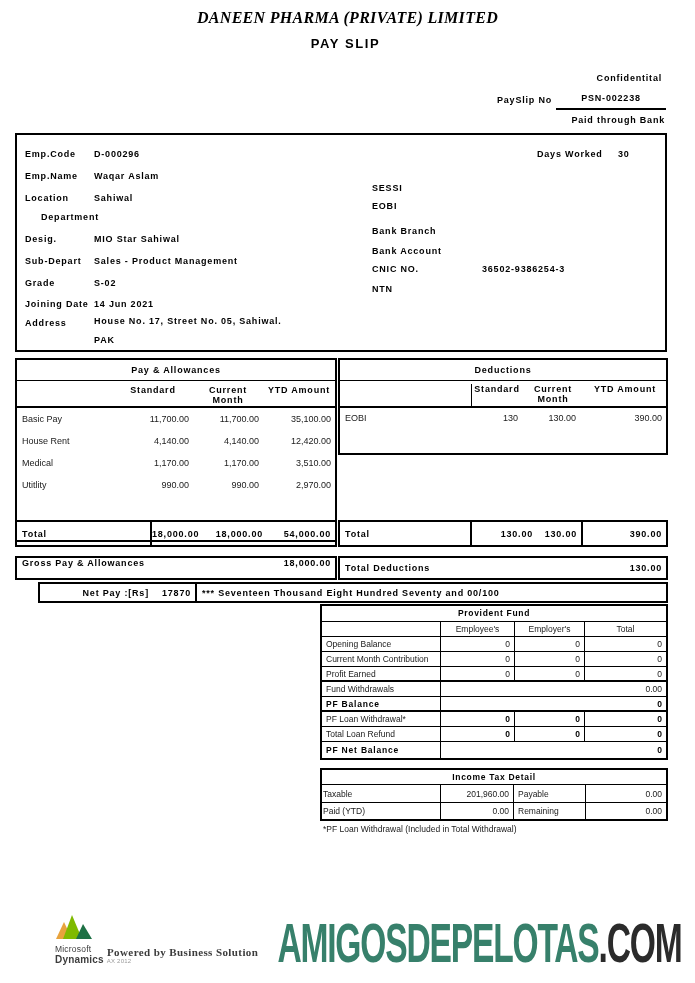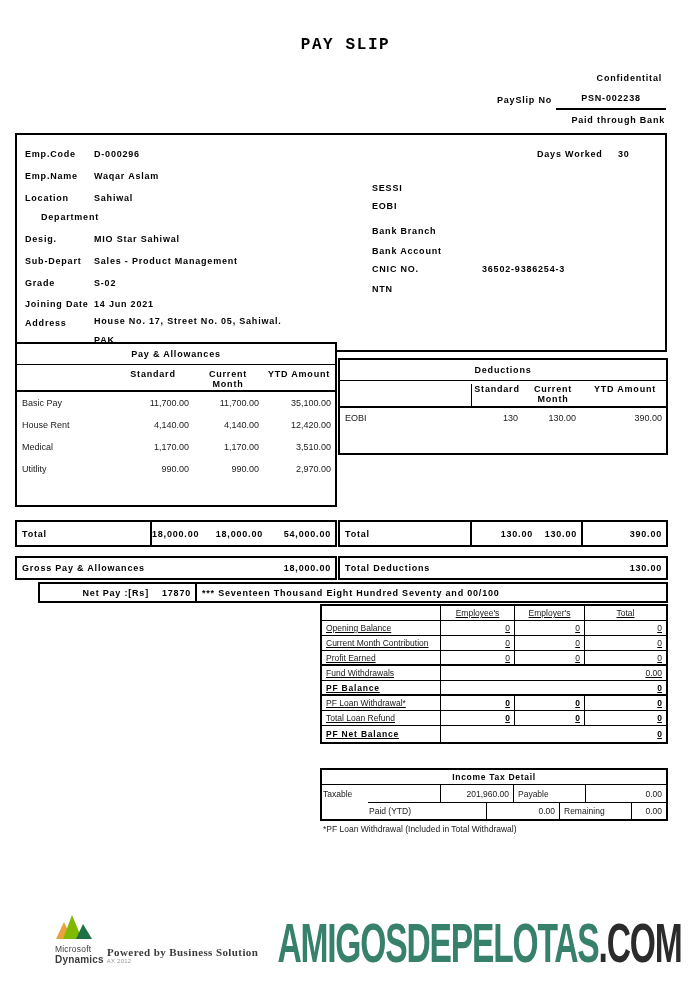--- a/index.html
+++ b/index.html
@@ -13,39 +13,39 @@
   .b  { font-weight: bold; letter-spacing: .8px; font-size: 9px; }
   .r  { font-weight: normal; letter-spacing: 0; font-size: 9px; color: #1a1a1a; }
   .s  { font-size: 8.5px; }
   .ctr{ text-align: center; }
 
   
   .company { top: 9px; left: 0; right: 0; text-align: center;
     font-family: "Liberation Serif", serif; font-style: italic; font-weight: bold;
     font-size: 16px; letter-spacing: .3px; }
   .doc-title { top: 36px; left: 0; right: 4px; text-align: center;
-    font-weight: bold; font-size: 16px; letter-spacing: 1.6px; font-family: Liberation Mono, monospace; }
+    font-weight: bold; font-size: 13px; letter-spacing: 1.6px; }
   .period { top: 61px; left: 0; right: 0; text-align: center;
     font-weight: bold; font-size: 9px; letter-spacing: .8px; }
   .confidential { top: 73px; right: 33px; }
   .payslip-no-label { top: 95px; left: 497px; }
   .payslip-no-value { top: 93px; left: 556px; width: 110px; text-align: center;
     padding-bottom: 5px; border-bottom: 2px solid #000; }
   .paid-through { top: 115px; right: 30px; }
 
   
   .emp-box { left: 15px; top: 133px; width: 652px; height: 219px; border: 2px solid #000; }
   .fl { position: absolute; }
   .fv { position: absolute; }
 
   
   .tbl { border: 2px solid #000; position: absolute; background:#fff; }
   .tbl-title { height: 21px; line-height: 21px; text-align: center;
     border-bottom: 1px solid #000; font-weight: bold; letter-spacing: .8px; font-size: 9px; }
-  .pay-tbl { left: 15px; top: 342px; width: 322px; height: 165px; }
+  .pay-tbl { left: 15px; top: 358px; width: 322px; height: 184px; }
   .pay-head { display: grid; grid-template-columns: 96px 80px 70px 1fr;
     height: 27px; border-bottom: 2px solid #000; padding-top: 4px; }
   .pay-row  { display: grid; grid-template-columns: 96px 80px 70px 1fr;
     height: 22px; align-items: center; }
   .pay-row .lbl { padding-left: 5px; }
   .num { text-align: right; padding-right: 4px; }
   .ded-tbl { left: 338px; top: 358px; width: 330px; height: 97px; }
   .ded-head { display: grid; grid-template-columns: 132px 50px 62px 1fr;
     height: 27px; border-bottom: 2px solid #000; padding-top: 3px; }
   .ded-head .hl { border-right: 1px solid #000; height: 24px; }
@@ -57,48 +57,48 @@
   .tot-left  { left: 15px;  top: 520px; width: 322px; height: 27px; border: 2px solid #000; display: flex; align-items: stretch; }
   .tot-right { left: 338px; top: 520px; width: 330px; height: 27px; border: 2px solid #000; display: flex; align-items: stretch; }
   .tot-lbl { flex: 1; display: flex; align-items: center; padding-left: 5px; }
   .tot-nums-l { width: 185px; border-left: 2px solid #000; display: grid;
     grid-template-columns: 48px 67px 1fr; align-items: center; }
   .tot-nums-r1 { width: 111px; border-left: 2px solid #000; display: grid;
     grid-template-columns: 65px 1fr; align-items: center; }
   .tot-nums-r2 { width: 85px; border-left: 2px solid #000; display: flex;
     align-items: center; justify-content: flex-end; padding-right: 4px; }
   .gross-left  { left: 15px;  top: 556px; width: 322px; height: 24px; border: 2px solid #000;
-    display: flex; align-items: center; justify-content: space-between; padding: 0 4px 0 5px; }
+    display: flex; justify-content: space-between; padding: 0 4px 0 5px; }
   .gross-right { left: 338px; top: 556px; width: 330px; height: 24px; border: 2px solid #000;
     display: flex; align-items: center; justify-content: space-between; padding: 0 4px 0 5px; }
   .net-row { left: 38px; top: 582px; width: 630px; height: 21px; border: 2px solid #000; display: flex; }
   .net-cell1 { width: 157px; border-right: 2px solid #000; display: flex;
     justify-content: flex-end; align-items: center; gap: 13px; padding-right: 4px; }
   .net-cell2 { flex: 1; display: flex; align-items: center; padding-left: 5px; }
 
   
   .pf-tbl { left: 320px; top: 604px; width: 348px; border: 2px solid #000; }
   .pf-title { height: 16px; line-height: 15px; text-align: center; border-bottom: 1px solid #000;
     font-weight: bold; letter-spacing: .7px; font-size: 8.5px; }
   .pf-grid4 { display: grid; grid-template-columns: 118px 74px 70px 1fr; }
   .pf-grid2 { display: grid; grid-template-columns: 118px 1fr; }
-  .pf-row { height: 15px; align-items: center; border-bottom: 1px solid #000; text-decoration: underline; }
+  .pf-row { height: 15px; align-items: center; border-bottom: 1px solid #000; }
   .pf-row > div { height: 100%; display: flex; align-items: center; }
   .pf-row .c1 { padding-left: 4px; }
   .pf-row .cv { border-left: 1px solid #000; justify-content: flex-end; padding-right: 4px; }
   .pf-row .ch { border-left: 1px solid #000; justify-content: center; }
   .pf-sep { border-bottom-width: 2px !important; }
   .pf-last { border-bottom: none !important; height: 16px; }
 
   
   .tax-tbl { left: 320px; top: 768px; width: 348px; border: 2px solid #000; }
   .tax-title { height: 15px; line-height: 14px; text-align: center; border-bottom: 1px solid #000;
     font-weight: bold; letter-spacing: .7px; font-size: 8.5px; }
   .tax-row { display: grid; grid-template-columns: 118px 73px 72px 1fr; height: 17px; }
-  .tax-row + .tax-row { border-top: 1px solid #000; margin-left: 46px; }
+  .tax-row + .tax-row { border-top: 1px solid #000; }
   .tax-row > div { display: flex; align-items: center; }
   .tax-row .c1 { padding-left: 1px; }
   .tax-row .cv { border-left: 1px solid #000; justify-content: flex-end; padding-right: 4px; }
   .tax-row .cl { border-left: 1px solid #000; padding-left: 4px; }
   .tax-note { left: 323px; top: 824px; }
 
   
   .ms-logo { left: 55px; top: 915px; width: 120px; }
   .ms-name { font-size: 8.5px; color: #3d3d3d; line-height: 9px; margin-top: 2px; letter-spacing: .2px; }
   .ms-product { font-size: 10px; color: #3d3d3d; font-weight: bold; line-height: 11px; letter-spacing: .2px; }
@@ -108,20 +108,21 @@
   .brand { right: 14px; top: 919px; font-weight: bold; font-size: 56px; line-height: 48px;
     letter-spacing: -2px; transform: scaleX(.60); transform-origin: right center; white-space: nowrap; }
   .brand-name { color: var(--brand, #37806B); }
   .brand-tld  { color: var(--brand-tld, #2B2B2B); }
 </style>
 </head>
 <body>
 
 <div class="page">
 
+  <div class="abs company">DANEEN PHARMA (PRIVATE) LIMITED</div>
   <div class="abs doc-title">PAY SLIP</div>
   <div class="abs confidential b">Confidentital</div>
   <div class="abs payslip-no-label b">PaySlip No</div>
   <div class="abs payslip-no-value b">PSN-002238</div>
   <div class="abs paid-through b">Paid through Bank</div>
 
   <div class="abs emp-box">
     <div class="fl b" style="left:8px;top:14px">Emp.Code</div>
     <div class="fv b" style="left:77px;top:14px">D-000296</div>
     <div class="fl b" style="left:8px;top:36px">Emp.Name</div>
@@ -234,20 +235,21 @@
 
   <div class="abs net-row">
     <div class="net-cell1">
       <span class="b">Net Pay :[Rs]</span>
       <span class="b">17870</span>
     </div>
     <div class="net-cell2 b">*** Seventeen Thousand Eight Hundred Seventy and 00/100</div>
   </div>
 
   <div class="abs pf-tbl">
+    <div class="pf-title">Provident Fund</div>
     <div class="pf-grid4 pf-row">
       <div class="c1"></div>
       <div class="ch r s">Employee's</div>
       <div class="ch r s">Employer's</div>
       <div class="ch r s">Total</div>
     </div>
     <div class="pf-grid4 pf-row">
       <div class="c1 r s">Opening Balance</div>
       <div class="cv r s">0</div>
       <div class="cv r s">0</div>

